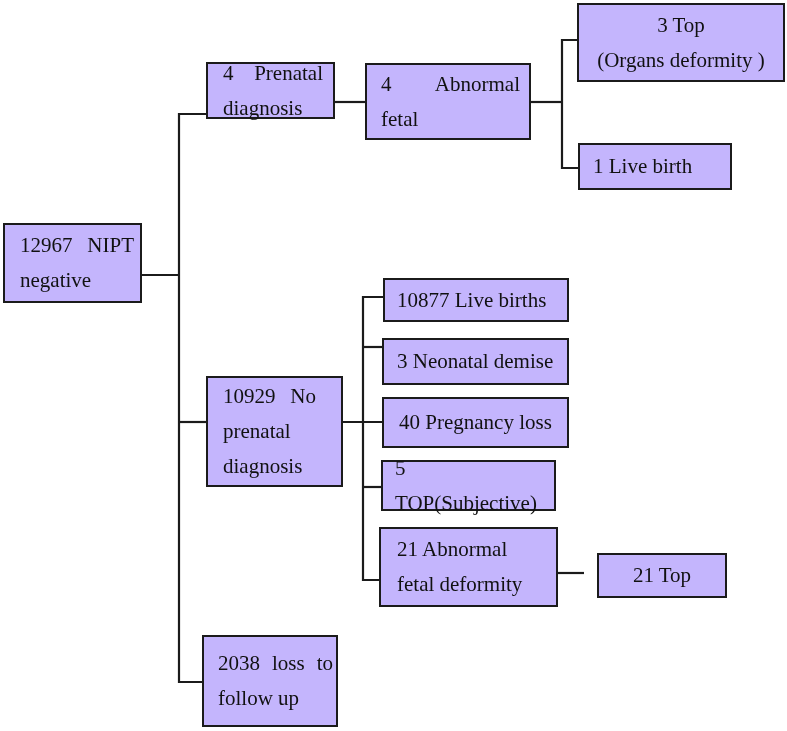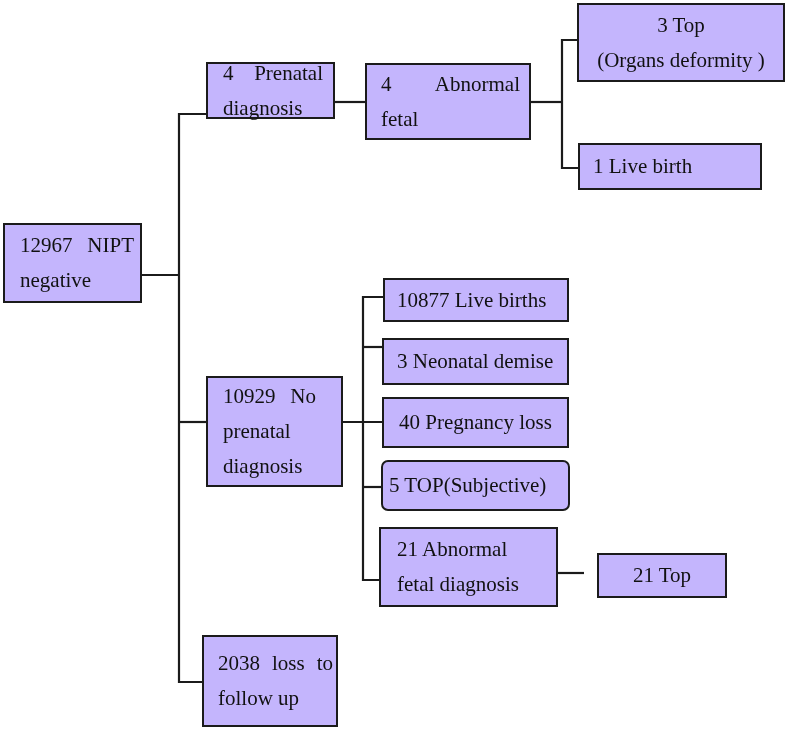--- a/index.html
+++ b/index.html
@@ -85,21 +85,21 @@
   <div class="node" style="left:365px; top:63px; width:166px; height:77px; padding:0 9px 0 14px;">
     <div class="ln jl">4 Abnormal</div>
     <div class="ln">fetal</div>
   </div>
 
   <div class="node center" style="left:577px; top:3px; width:208px; height:79px;">
     <div class="ln">3 Top</div>
     <div class="ln">(Organs deformity )</div>
   </div>
 
-  <div class="node" style="left:578px; top:143px; width:184px; height:47px; padding:0 6px 0 13px;">
+  <div class="node" style="left:578px; top:143px; width:154px; height:47px; padding:0 6px 0 13px;">
     <div class="ln">1 Live birth</div>
   </div>
 
   <div class="node" style="left:206px; top:376px; width:137px; height:111px; padding:0 25px 0 15px;">
     <div class="ln jl">10929 No</div>
     <div class="ln">prenatal</div>
     <div class="ln">diagnosis</div>
   </div>
 
   <div class="node" style="left:383px; top:278px; width:186px; height:44px; padding:0 6px 0 12px;">
@@ -107,27 +107,27 @@
   </div>
 
   <div class="node" style="left:382px; top:338px; width:187px; height:47px; padding:0 6px 0 13px;">
     <div class="ln">3 Neonatal demise</div>
   </div>
 
   <div class="node" style="left:382px; top:397px; width:187px; height:51px; padding:0 6px 0 15px;">
     <div class="ln">40 Pregnancy loss</div>
   </div>
 
-  <div class="node" style="left:381px; top:460px; width:189px; height:51px; padding:0 6px 0 6px;border-radius:7px;">
+  <div class="node" style="left:381px; top:460px; width:175px; height:51px; padding:0 6px 0 12px;">
     <div class="ln">5 TOP(Subjective)</div>
   </div>
 
   <div class="node" style="left:379px; top:527px; width:179px; height:80px; padding:0 8px 0 16px;">
     <div class="ln">21 Abnormal</div>
-    <div class="ln">fetal diagnosis</div>
+    <div class="ln">fetal deformity</div>
   </div>
 
   <div class="node center" style="left:572px; top:553px; width:130px; height:45px;margin-left:25px;">
     <div class="ln">21 Top</div>
   </div>
 
   <div class="node" style="left:202px; top:635px; width:136px; height:92px; padding:0 3px 0 14px;">
     <div class="ln jl">2038 loss to</div>
     <div class="ln">follow up</div>
   </div>

